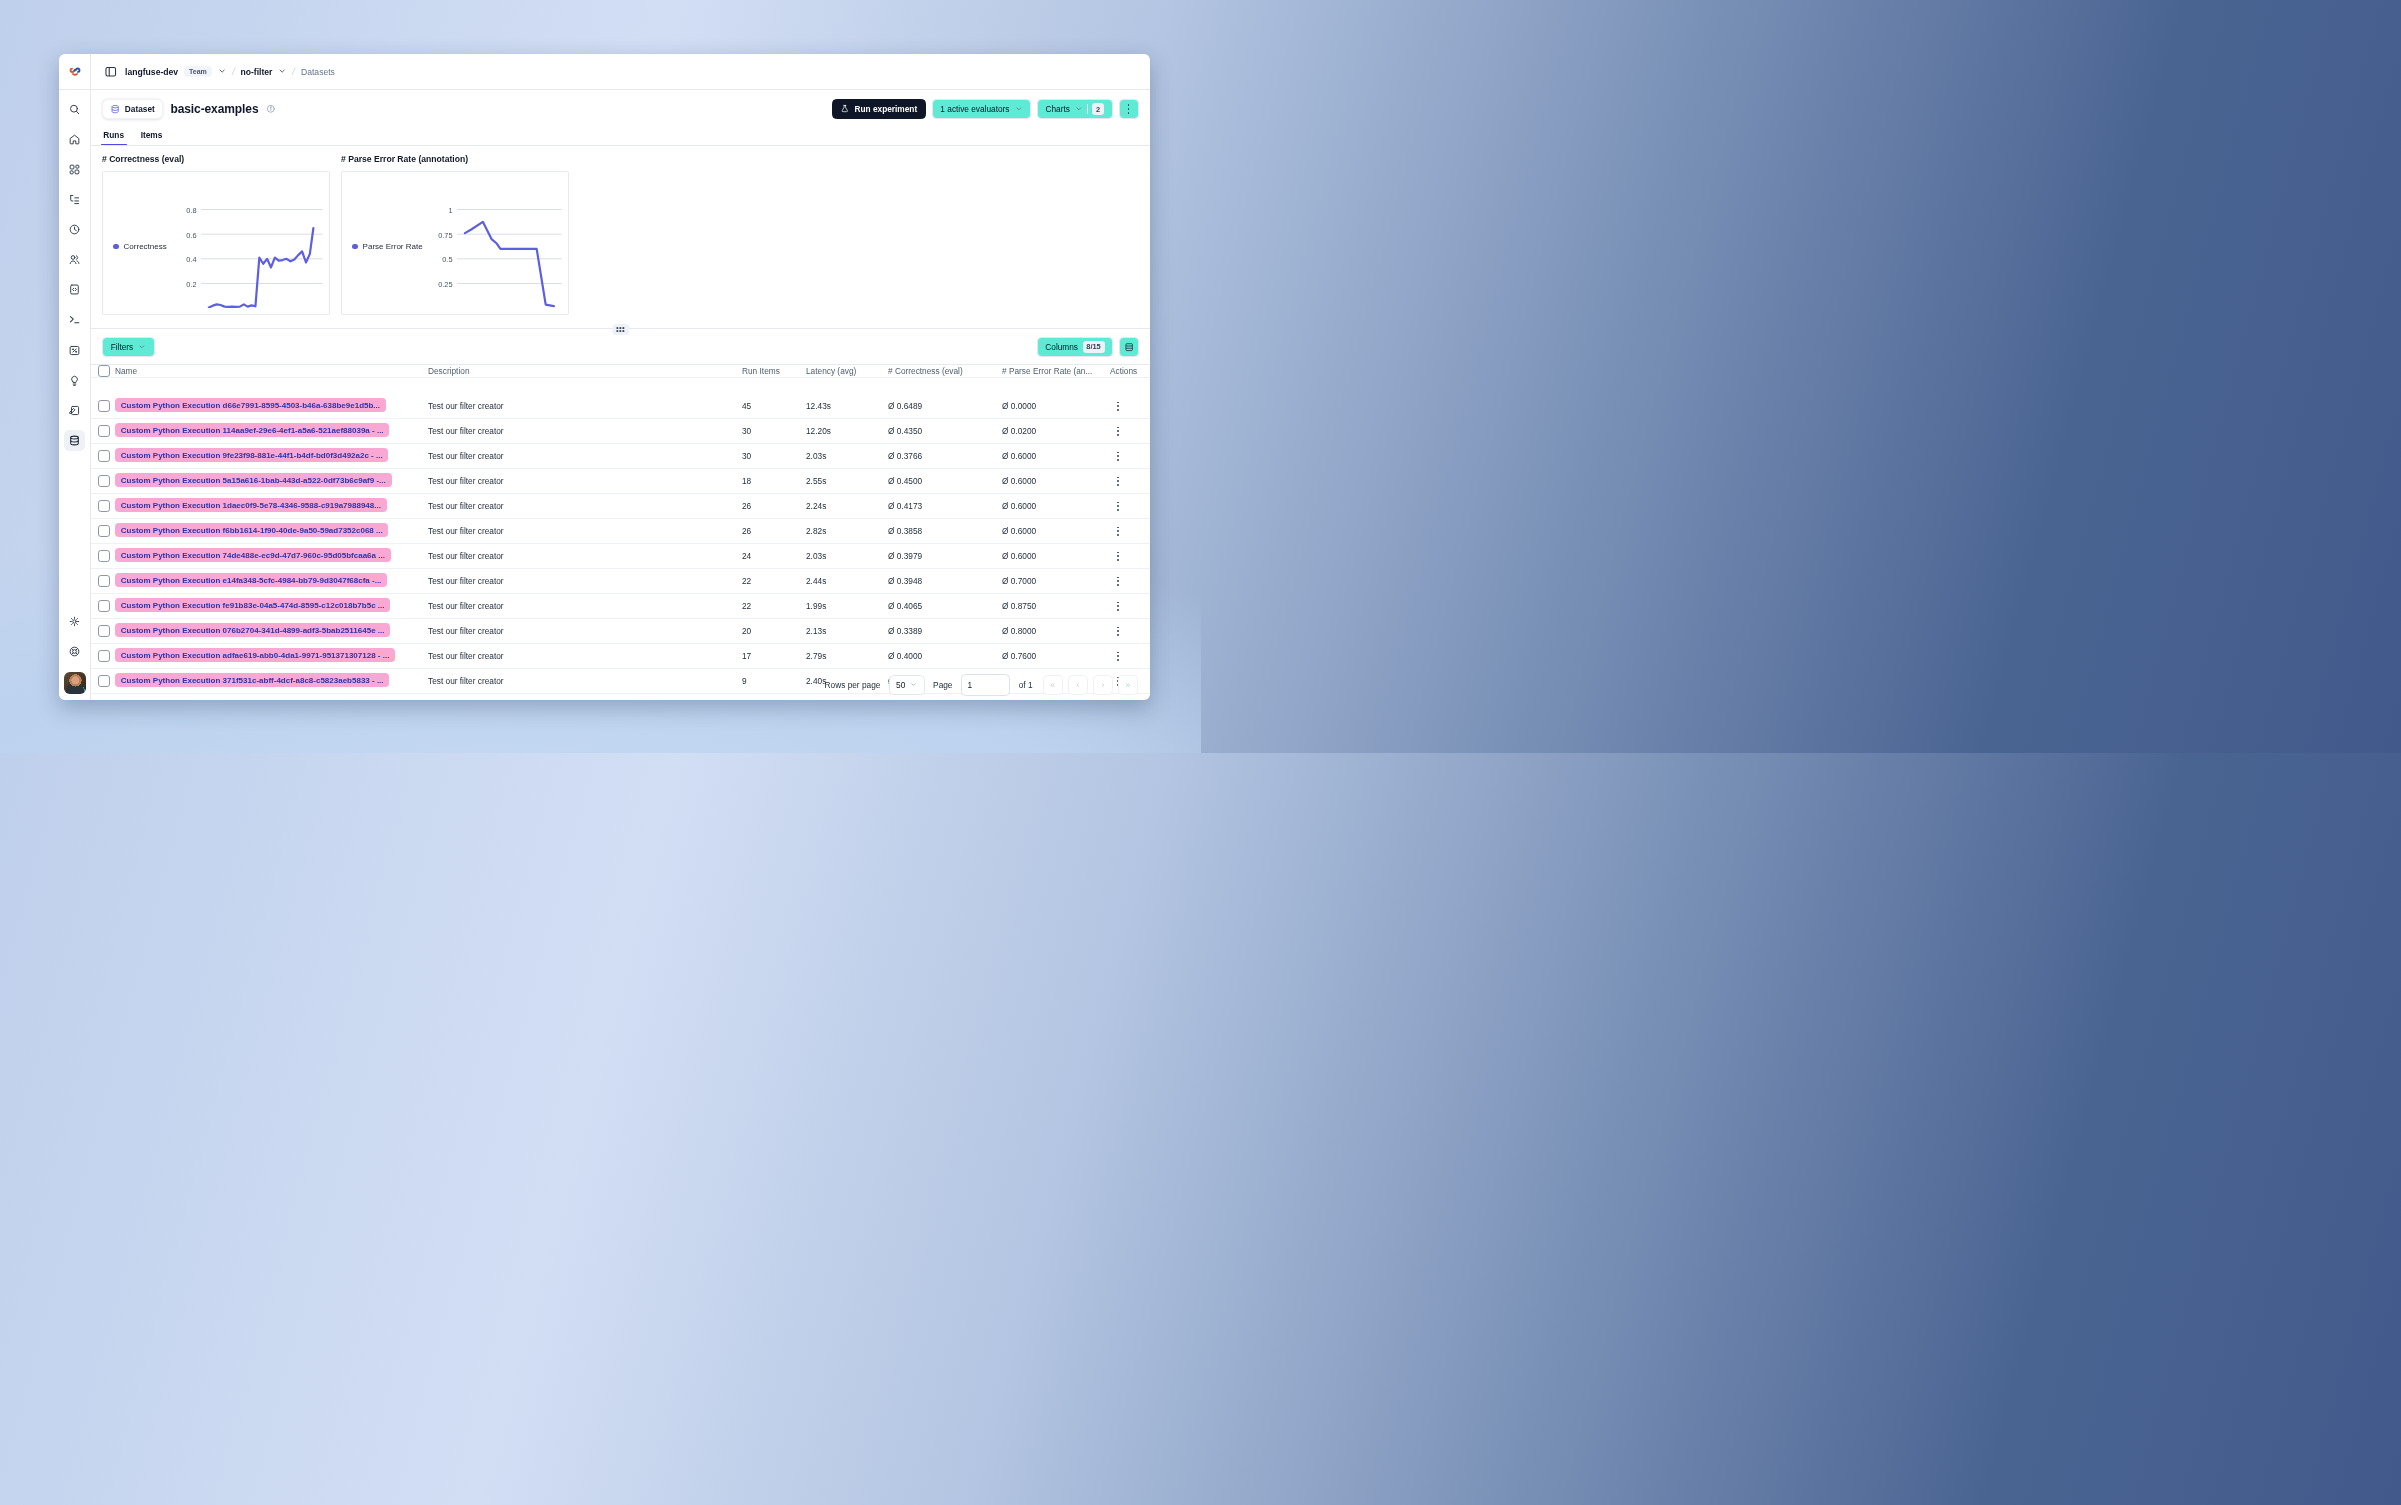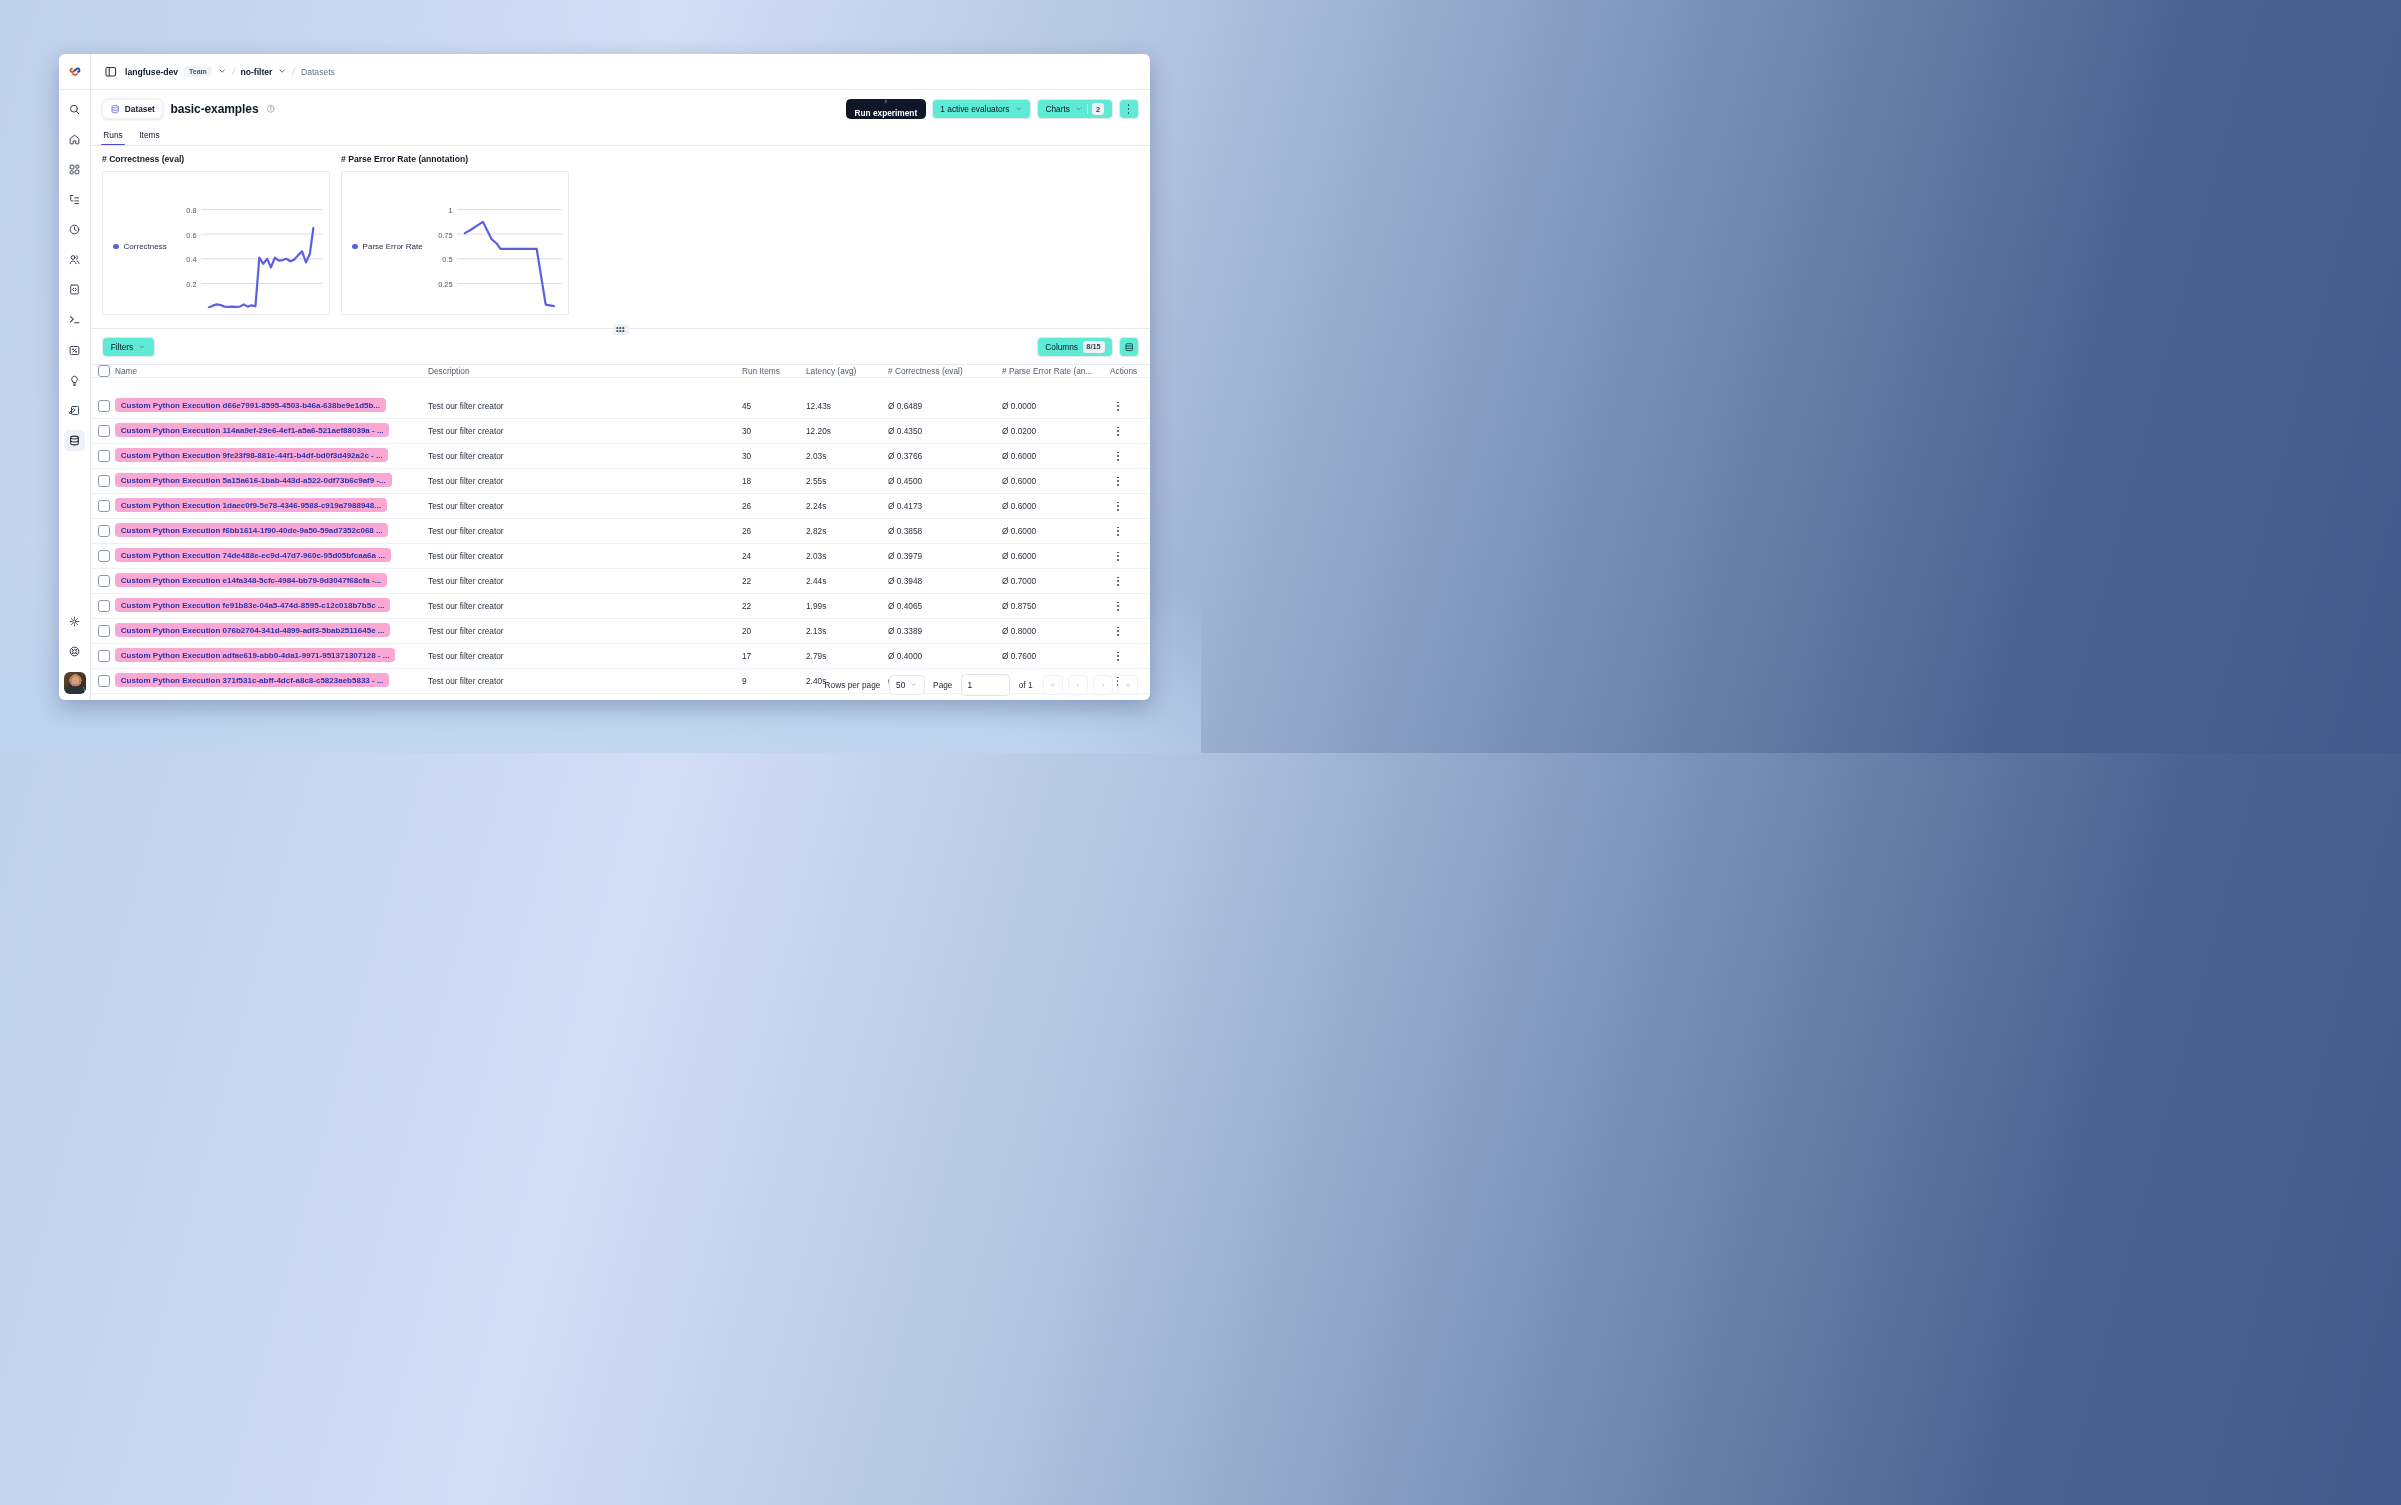--- a/index.html
+++ b/index.html
@@ -42,28 +42,28 @@
   }
   .content{flex:1;display:flex;flex-direction:column;min-width:0;}
   
   .page-header{display:flex;align-items:center;justify-content:space-between;padding:9px 11.5px 3.8px 11px;}
   .ph-left{display:flex;align-items:center;gap:7.7px;}
   .dataset-chip{display:flex;align-items:center;gap:4.5px;background:#fff;border:0.6px solid #f0f2f6;border-radius:5.8px;padding:3.8px 7px;box-shadow:0 0.6px 2.6px rgba(16,24,40,.12);}
   .dataset-chip .lbl{font-size:8.3px;font-weight:700;color:#111827;}
   .page-title{font-size:12px;font-weight:700;color:#0f172a;letter-spacing:-0.1px;}
   .ph-right{display:flex;align-items:center;gap:5.8px;}
   .btn{display:flex;align-items:center;gap:4.5px;height:20px;border-radius:4.5px;font-size:8.3px;cursor:pointer;border:0.6px solid #e3e8ef;background:#5eead4;color:#0f172a;padding:0 7.7px;font-family:inherit;}
-  .btn.dark{background:#0e1627;border-color:#0e1627;color:#fff;font-weight:600;flex-direction:column;}
+  .btn.dark{background:#0e1627;border-color:#0e1627;color:#fff;font-weight:600;}
   .btn .chev{margin-left:0.6px;}
   .btn .mini-badge{background:#eef2f6;border-radius:3.2px;padding:1.3px 3.8px;font-size:7.4px;color:#334155;font-weight:600;}
   .btn .vdiv{width:0.6px;height:10.3px;background:#e6eaf0;}
   .btn.square{width:20px;padding:0;justify-content:center;}
   
   .tabs{display:flex;gap:14px;padding:3.8px 11px 0;border-bottom:0.6px solid #e6eaf0;}
-  .tab{font-size:8.3px;font-weight:400;color:#0f172a;padding:3.2px 1.3px 5.1px;position:relative;cursor:pointer;background:none;border:none;font-family:inherit;}
+  .tab{font-size:8.3px;font-weight:700;color:#0f172a;padding:3.2px 1.3px 5.1px;position:relative;cursor:pointer;background:none;border:none;font-family:inherit;}
   .tab.active::after{content:"";position:absolute;left:-1.3px;right:-1.3px;bottom:-0.6px;height:1.6px;background:#4f46e5;border-radius:1.3px;}
   
   .charts-row{display:flex;gap:11px;padding:8.3px 11px 13.5px;}
   .chart-block{width:228px;flex:none;}
   .chart-title{font-size:8.6px;font-weight:700;color:#111827;margin-bottom:6.4px;}
   .chart-card{height:142px;border:0.6px solid #e6eaf0;border-radius:2px;position:relative;display:flex;flex-direction:row;background:#fff;}
   .chart-legend{display:flex;justify-content:flex-end;align-items:center;gap:4.5px;padding:7.7px 10.3px 0;}
   .legend-dot{width:5.8px;height:5.8px;border-radius:50%;background:#5d5fe0;}
   .legend-label{font-size:8px;color:#1f2937;font-weight:500;}
   .chart-plot{flex:1;display:flex;margin:3.8px 6.4px 5.1px 5.1px;}

